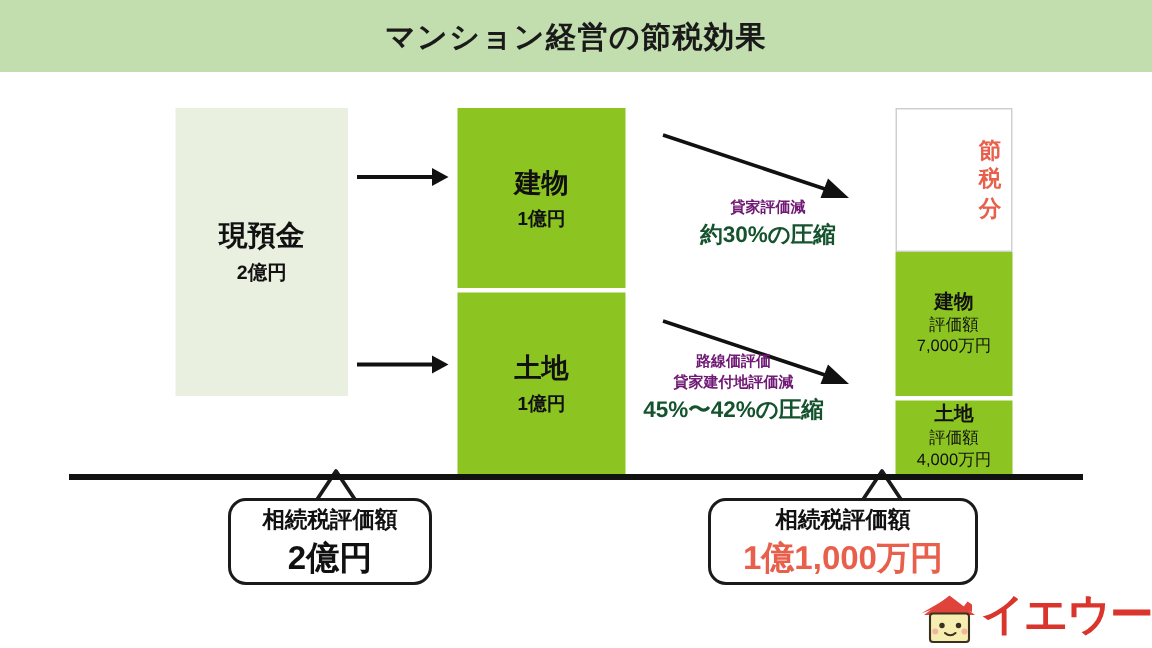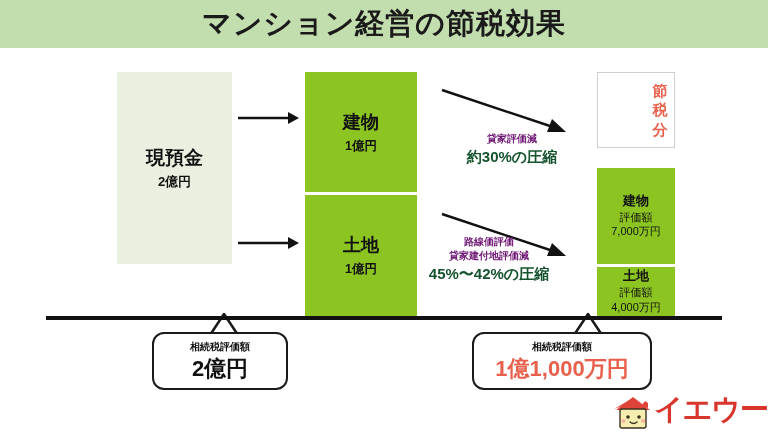--- a/index.html
+++ b/index.html
@@ -13,21 +13,21 @@
   #stage{position:absolute;left:0;top:0;width:768px;height:432px;}
 
   
   .header-band{
     position:absolute;left:0;top:0;width:768px;height:48px;
     background:#c2deae;
   }
   .header-title{
     position:absolute;left:0;top:0;width:768px;height:48px;
     display:flex;align-items:center;justify-content:center;
-    font-size:29px;font-weight:bold;color:#1a1a1a;
+    font-size:20px;font-weight:bold;color:#1a1a1a;
     letter-spacing:1px;
   }
 
   
   .baseline{
     position:absolute;left:46px;top:316px;width:676px;height:4px;
     background:#111111;z-index:6;
   }
 
   
@@ -57,21 +57,21 @@
 
   .right-stack{
     left:597px;top:72px;width:78px;height:244px;
   }
   .rs-seg{
     position:absolute;left:0;width:78px;box-sizing:border-box;
     display:flex;flex-direction:column;align-items:center;justify-content:center;
     text-align:center;
   }
   .rs-seg.saving{
-    top:0;height:76px;background:#ffffff;border:1px solid #cfcfcf;padding-left:48px;
+    top:0;height:96px;background:#ffffff;border:1px solid #cfcfcf;padding-left:48px;
   }
   .rs-seg.bldg{top:96px;height:96px;background:#8cc522;}
   .rs-seg.land{top:195px;height:49px;background:#8cc522;}
   .rs-sep{position:absolute;left:0;top:192px;width:78px;height:3px;background:#ffffff;}
   .rs-title{font-size:13px;font-weight:bold;color:#111;line-height:1.3;}
   .rs-title.red{font-size:15px;color:#e8604c;}
   .rs-line{font-size:11px;font-weight:normal;color:#111;line-height:1.35;}
 
   
   .arrow-svg{position:absolute;overflow:visible;}
@@ -82,21 +82,21 @@
   .anno-red{font-size:15px;font-weight:bold;color:#14532d;line-height:1.45;white-space:nowrap;}
 
   
   .callout{position:absolute;}
   .callout-box{
     position:absolute;left:0;top:16px;box-sizing:border-box;
     border:2.5px solid #1a1a1a;border-radius:12px;background:#ffffff;
     display:flex;flex-direction:column;align-items:center;justify-content:center;
     text-align:center;
   }
-  .callout-l1{font-size:10px;font-weight:bold;color:#111;line-height:1.3;}
+  .callout-l1{font-size:15px;font-weight:bold;color:#111;line-height:1.3;}
   .callout-l2{font-size:22px;font-weight:bold;color:#111;line-height:1.25;margin-top:2px;}
   .callout-l2.red{color:#e8604c;}
   .tail-svg{position:absolute;overflow:visible;}
 
   
   .logo{position:absolute;left:612px;top:388px;width:152px;height:44px;}
   .logo-text{
     position:absolute;left:42px;top:2px;
     font-size:29px;font-weight:bold;color:#d9352c;letter-spacing:-1px;
     white-space:nowrap;

